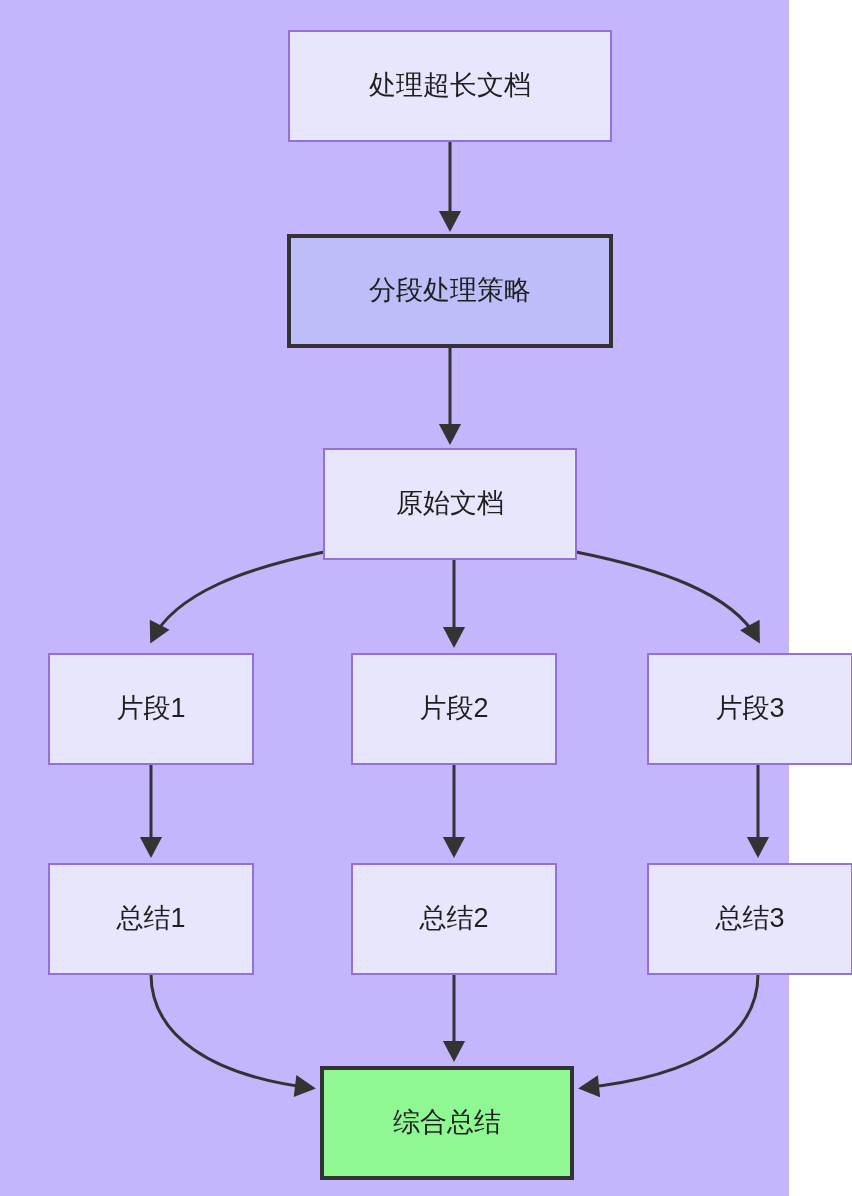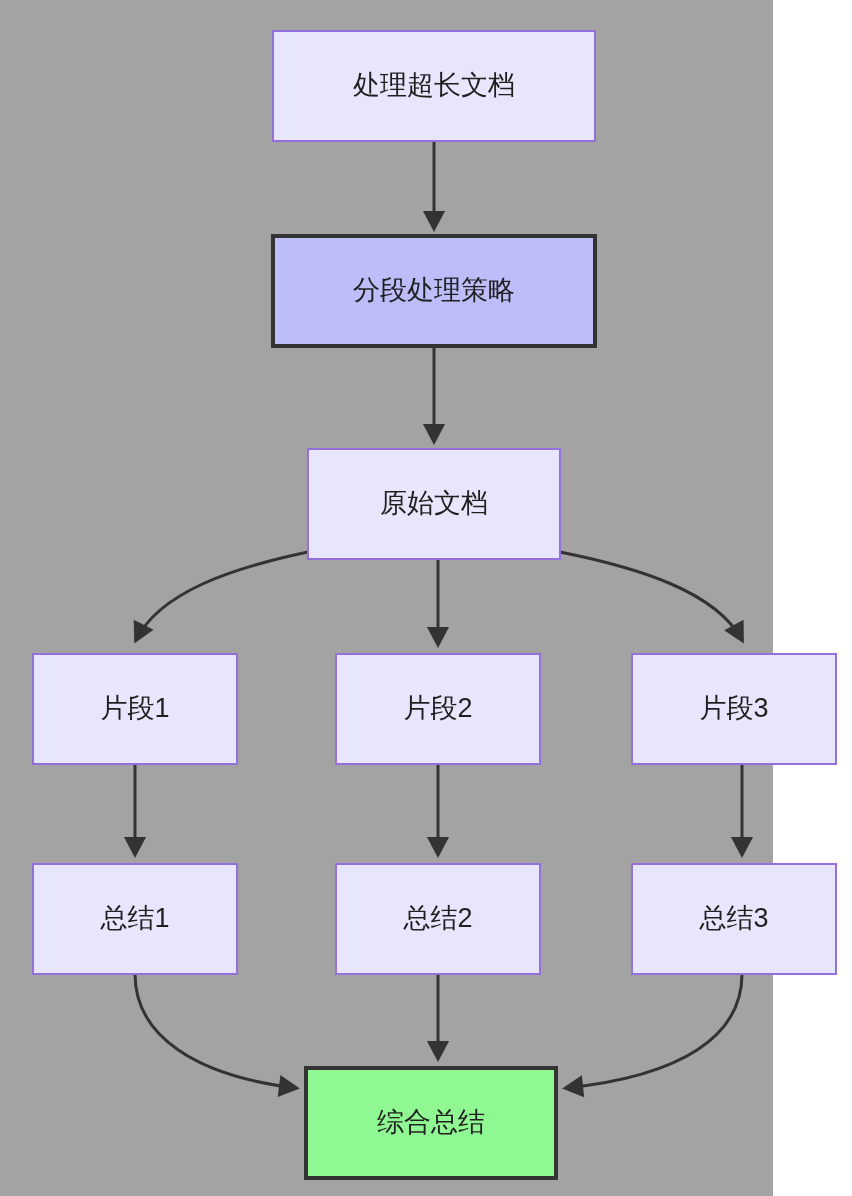--- a/index.html
+++ b/index.html
@@ -11,21 +11,22 @@
   body {
     width: 852px;
     height: 1196px;
     font-family: "Liberation Sans", "DejaVu Sans", sans-serif;
     overflow: hidden;
   }
   #diagram-root {
     position: relative;
     width: 773px;
     height: 1196px;
-    background: #a3a3a3;
+    background: #c4b5fd;
+    padding-left: 16px;
   }
   svg#flowchart {
     display: block;
     width: 852px;
     height: 1196px;
   }
   .node-rect {
     stroke-width: 2;
   }
   .node-rect.normal {

